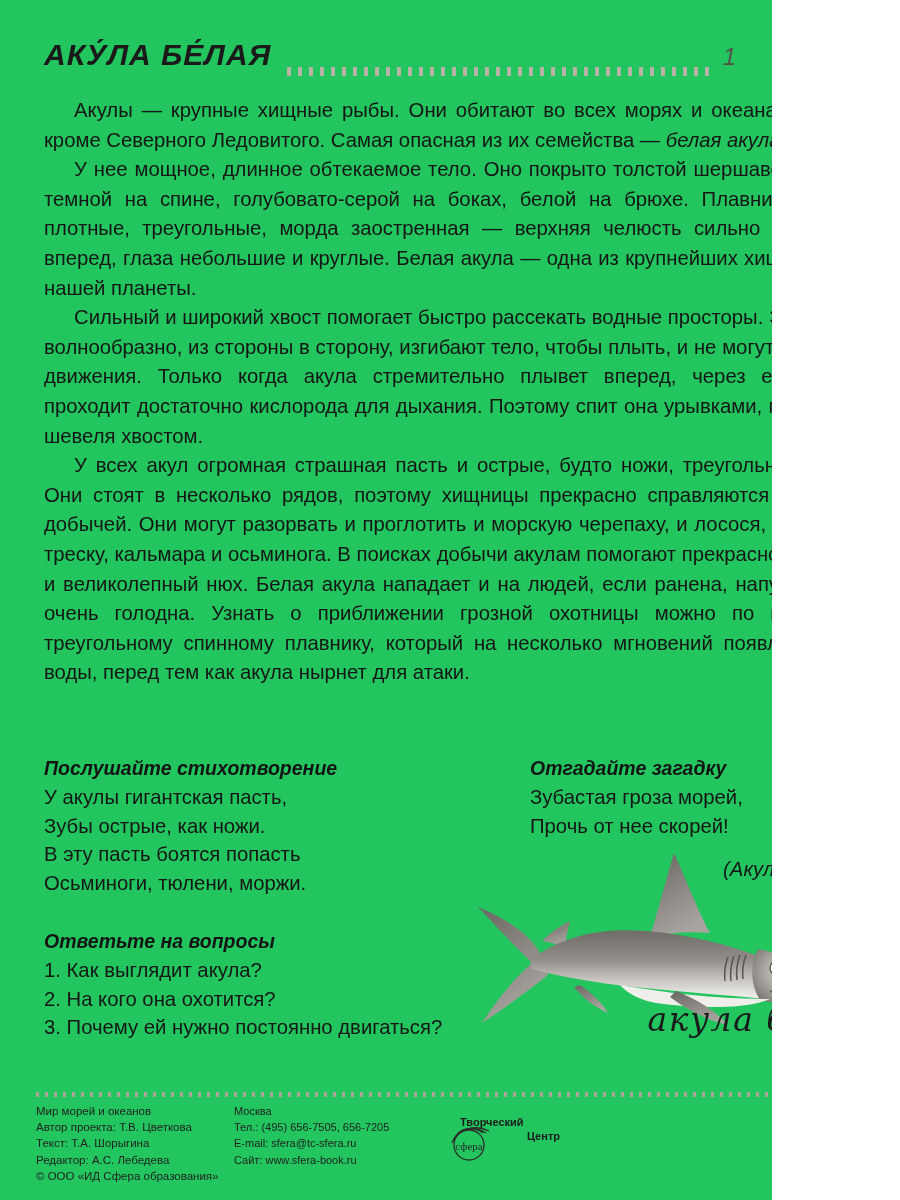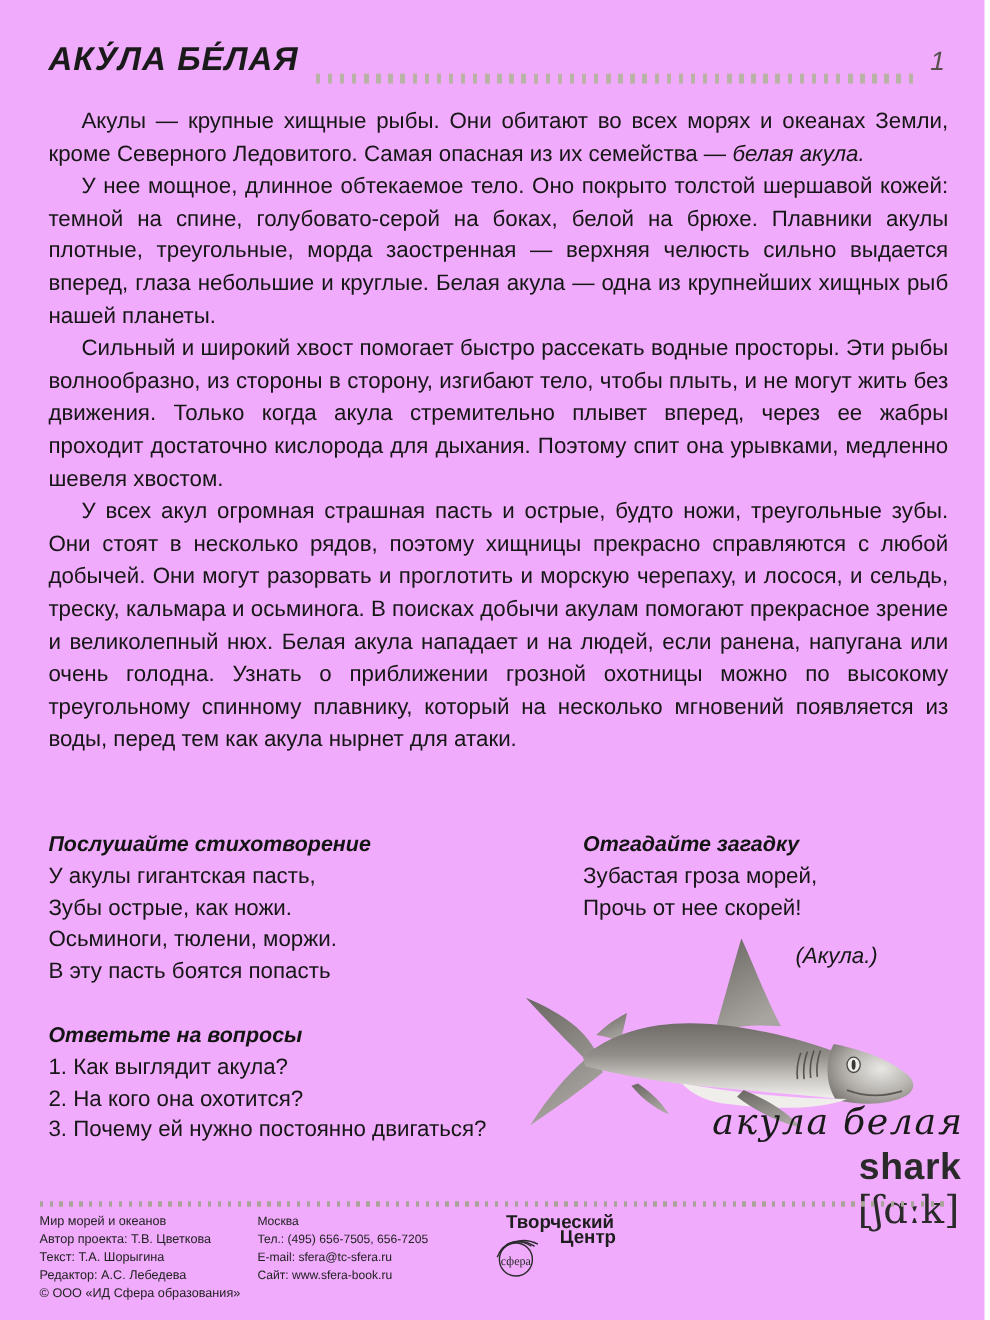--- a/index.html
+++ b/index.html
@@ -7,23 +7,23 @@
     margin: 0;
     padding: 0;
     background: #ffffff;
   }
   body {
     font-family: "Liberation Sans", sans-serif;
     color: #161616;
   }
   .page {
     position: relative;
-    width: 895px;
+    width: 772px;
     height: 1200px;
-    background: #f0abfc;
+    background: #22c55e;
     overflow: hidden;
     box-sizing: border-box;
   }
 
   
   .header {
     position: absolute;
     left: 44px;
     top: 38px;
     right: 30px;
@@ -196,22 +196,22 @@
   .publisher {
     position: absolute;
     left: 443px;
     top: 1097px;
     width: 130px;
     height: 66px;
   }
   .publisher-name {
     position: absolute;
     left: 17px;
-    top: 7px;
-    font-size: 17px;
+    top: 18px;
+    font-size: 11px;
     font-weight: bold;
     line-height: 14px;
     color: #1d1d1d;
     width: 112px;
   }
   .publisher-name .line2 { display: block; text-align: right; padding-right: 12px; }
   .publisher-logo {
     position: absolute;
     left: 2px;
     top: 24px;
@@ -235,22 +235,22 @@
     <p><span>Акулы — крупные хищные рыбы. Они обитают во всех морях и океанах Земли, кроме Северного Ледовитого. Самая опасная из их семейства — </span><i>белая акула.</i></p>
     <p>У нее мощное, длинное обтекаемое тело. Оно покрыто толстой шершавой кожей: темной на спине, голубовато-серой на боках, белой на брюхе. Плавники акулы плотные, треугольные, морда заостренная — верхняя челюсть сильно выдается вперед, глаза небольшие и круглые. Белая акула — одна из крупнейших хищных рыб нашей планеты.</p>
     <p>Сильный и широкий хвост помогает быстро рассекать водные просторы. Эти рыбы волнообразно, из стороны в сторону, изгибают тело, чтобы плыть, и не могут жить без движения. Только когда акула стремительно плывет вперед, через ее жабры проходит достаточно кислорода для дыхания. Поэтому спит она урывками, медленно шевеля хвостом.</p>
     <p>У всех акул огромная страшная пасть и острые, будто ножи, треугольные зубы. Они стоят в несколько рядов, поэтому хищницы прекрасно справляются с любой добычей. Они могут разорвать и проглотить и морскую черепаху, и лосося, и сельдь, треску, кальмара и осьминога. В поисках добычи акулам помогают прекрасное зрение и великолепный нюх. Белая акула нападает и на людей, если ранена, напугана или очень голодна. Узнать о приближении грозной охотницы можно по высокому треугольному спинному плавнику, который на несколько мгновений появляется из воды, перед тем как акула нырнет для атаки.</p>
   </div>
 
   <div class="poem">
     <div class="block-heading">Послушайте стихотворение</div>
     <div class="block-line">У акулы гигантская пасть,</div>
     <div class="block-line">Зубы острые, как ножи.</div>
+    <div class="block-line">В эту пасть боятся попасть</div>
     <div class="block-line">Осьминоги, тюлени, моржи.</div>
-    <div class="block-line">В эту пасть боятся попасть</div>
   </div>
 
   <div class="riddle">
     <div class="block-heading">Отгадайте загадку</div>
     <div class="block-line">Зубастая гроза морей,</div>
     <div class="block-line">Прочь от нее скорей!</div>
     <div class="riddle-answer">(Акула.)</div>
   </div>
 
   <div class="shark-illustration">

